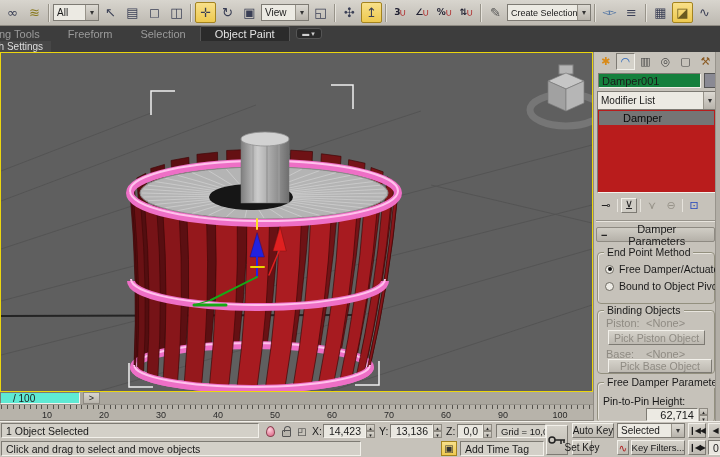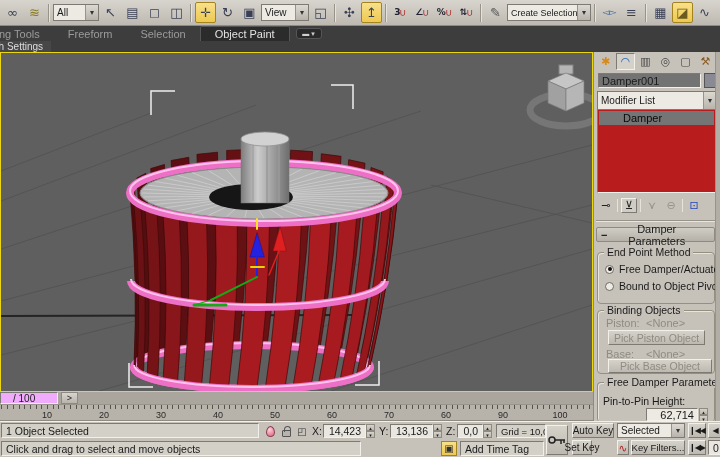--- a/index.html
+++ b/index.html
@@ -41,38 +41,38 @@
 
   
   .viewport-wrap{position:absolute;top:52px;left:0;width:593px;height:340px;
     border:1px solid #ecd60e;background:#5f5f5f;}
   .vp-label{position:absolute;top:1px;left:3px;color:#d6d6d6;font-size:11px;z-index:3;white-space:nowrap;}
   .vp-svg{position:absolute;top:0;left:0;}
 
   
   .time-slider{position:absolute;top:392px;left:0;width:593px;height:13px;background:#aaa69d;
     border-bottom:1px solid #98948c;display:flex;align-items:stretch;}
-  .ts-handle{width:58px;background:#f0abfc;border:1px solid;border-color:#7d7a73 #f2f0ea #f2f0ea #7d7a73;
+  .ts-handle{width:80px;background:#5eead4;border:1px solid;border-color:#7d7a73 #f2f0ea #f2f0ea #7d7a73;
     font-size:10px;display:flex;align-items:center;padding-left:12px;}
   .ts-next{width:17px;margin-left:3px;background:linear-gradient(#d8d5ce,#b8b4ac);
     border:1px solid #8e8a82;font-size:9px;display:flex;align-items:center;justify-content:center;color:#222;}
   .ruler{position:absolute;top:405px;left:0;width:593px;height:16px;background:#b7b3aa;
     border-bottom:1px solid #8e8a82;overflow:hidden;}
   .tick{position:absolute;top:0;width:1px;height:4px;background:#55524c;}
   .tlabel{position:absolute;top:5px;font-size:9px;color:#2a2a2a;transform:translateX(-50%);}
 
   
   .cp{position:absolute;top:52px;left:593px;width:127px;height:369px;background:#c6c2ba;
     border-left:1px solid #8e8a82;overflow:hidden;}
   .cp-scroll{position:absolute;right:0;top:0;width:5px;height:100%;background:#b2aea6;border-left:1px solid #98948c;}
   .cp-tabs{position:absolute;top:1px;left:2px;height:17px;display:flex;gap:1px;}
   .cpt{width:19px;height:17px;display:flex;align-items:center;justify-content:center;font-size:11px;
     border:1px solid transparent;font-family:"DejaVu Sans",sans-serif;color:#444;}
   .cpt.active{background:#d4d1c9;border:1px solid;border-color:#7d7a73 #f2f0ea #f2f0ea #7d7a73;}
-  .field{background:#737373;border:1px solid;border-color:#7d7a73 #f2f0ea #f2f0ea #7d7a73;
+  .field{background:#15803d;border:1px solid;border-color:#7d7a73 #f2f0ea #f2f0ea #7d7a73;
     font-size:11px;padding:0 3px;display:flex;align-items:center;}
   .swatch{background:#8a8a94;border:1px solid #555;}
   .stack{position:absolute;top:57px;left:3px;width:119px;height:84px;background:#b91c1c;
     border:1px solid;border-color:#7d7a73 #f2f0ea #f2f0ea #7d7a73;}
   .stack-row{height:14px;background:#757575;color:#0a0a0a;padding-left:24px;display:flex;align-items:center;margin:1px;}
   .stack-tools{position:absolute;top:145px;left:4px;height:16px;display:flex;align-items:center;gap:3px;}
   .sti{width:16px;height:15px;display:flex;align-items:center;justify-content:center;font-size:11px;
     font-family:"DejaVu Sans",sans-serif;color:#222;}
   .sti.raised{border:1px solid;border-color:#f2f0ea #7d7a73 #7d7a73 #f2f0ea;background:#cfccc4;}
   .sti.dis{color:#979389;}

